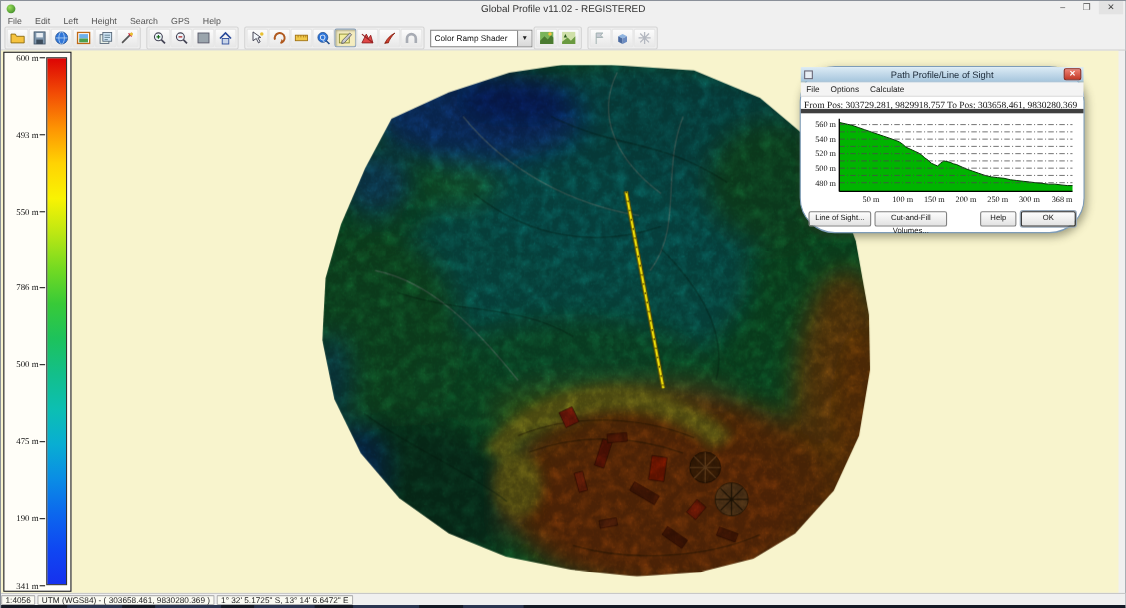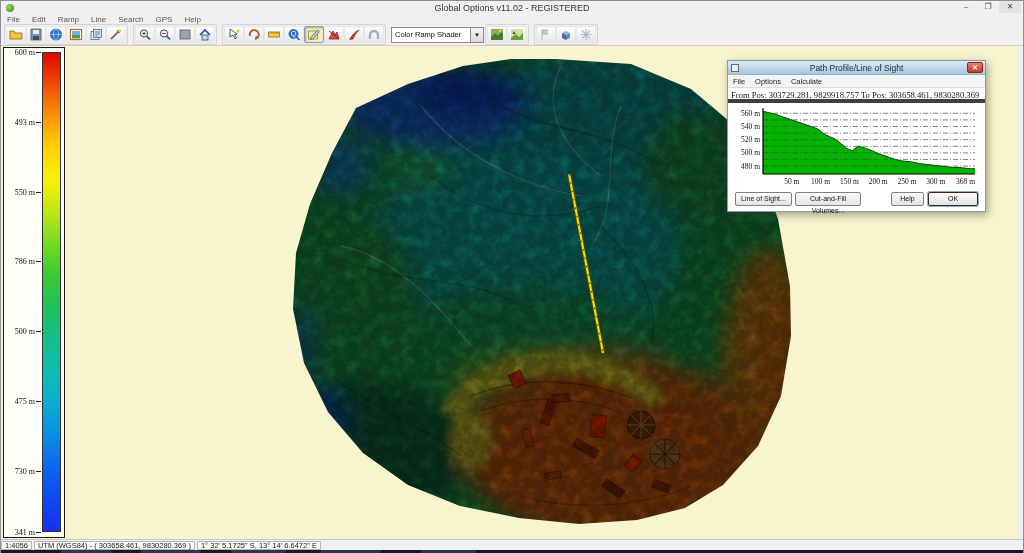--- a/index.html
+++ b/index.html
@@ -59,33 +59,33 @@
   .taskstrip { position:absolute; left:0; top:549px; width:100%; height:4px; background:#141925; }
   .taskstrip span { position:absolute; top:0; height:4px; background:#2a3550; }
 </style>
 </head>
 <body>
 
 <div id="app">
 
   <div class="titlebar">
     <div class="win-icon"></div>
-    <div class="title-text">Global Options v11.02 - REGISTERED</div>
+    <div class="title-text">Global Profile v11.02 - REGISTERED</div>
     <div class="win-controls">
       <div class="wc">–</div>
       <div class="wc">❐</div>
       <div class="wc close">✕</div>
     </div>
   </div>
 
   <div class="menubar">
     <span class="mi">File</span>
     <span class="mi">Edit</span>
-    <span class="mi">Ramp</span>
-    <span class="mi">Line</span>
+    <span class="mi">Left</span>
+    <span class="mi">Height</span>
     <span class="mi">Search</span>
     <span class="mi">GPS</span>
     <span class="mi">Help</span>
   </div>
 
   <div class="toolbar">
     <div class="tgroup">
       <div class="tbtn raised">
           <svg width="14" height="13">
             <path d="M1,11 L1,3 5,3 6,5 13,5 13,11 Z" fill="#f6c33f" stroke="#8a6a10" stroke-width="0.8"></path>
@@ -351,33 +351,33 @@
     </svg>
 
     <div class="legend">
       <div class="legend-bar" id="legend-bar" style="background: linear-gradient(rgb(221, 4, 4), rgb(242, 76, 5), rgb(253, 148, 3), rgb(255, 211, 3), rgb(249, 243, 3), rgb(188, 231, 19), rgb(116, 218, 34), rgb(56, 202, 56), rgb(29, 194, 92), rgb(19, 191, 138), rgb(12, 191, 178), rgb(9, 174, 210), rgb(10, 141, 229), rgb(12, 103, 238), rgb(15, 71, 242), rgb(22, 49, 238));"></div>
       <span class="legend-label" style="top: 0px;">600 m</span>
       <span class="legend-label" style="top: 69.7674px;">493 m</span>
       <span class="legend-label" style="top: 139.535px;">550 m</span>
       <span class="legend-label" style="top: 209.302px;">786 m</span>
       <span class="legend-label" style="top: 279.07px;">500 m</span>
       <span class="legend-label" style="top: 348.837px;">475 m</span>
-      <span class="legend-label" style="top: 418.605px;">730 m</span>
+      <span class="legend-label" style="top: 418.605px;">190 m</span>
       <span class="legend-label" style="top: 480px;">341 m</span>
     <span class="legend-tick" style="top: 4px;"></span>
         <span class="legend-tick" style="top: 73.7674px;"></span>
         <span class="legend-tick" style="top: 143.535px;"></span>
         <span class="legend-tick" style="top: 213.302px;"></span>
         <span class="legend-tick" style="top: 283.07px;"></span>
         <span class="legend-tick" style="top: 352.837px;"></span>
         <span class="legend-tick" style="top: 422.605px;"></span>
         <span class="legend-tick" style="top: 484px;"></span>
       </div>
 
-    <div class="dialog" style="left:726px; top:14px;">
+    <div class="dialog" style="left:726px; top:14px;border-radius:32px;">
       <div class="dlg-titlebar">
         <div class="dlg-icon"></div>
         <div class="dlg-title">Path Profile/Line of Sight</div>
         <div class="dlg-close">✕</div>
       </div>
       <div class="dlg-menubar">
         <span class="mi">File</span>
         <span class="mi">Options</span>
         <span class="mi">Calculate</span>
       </div>

